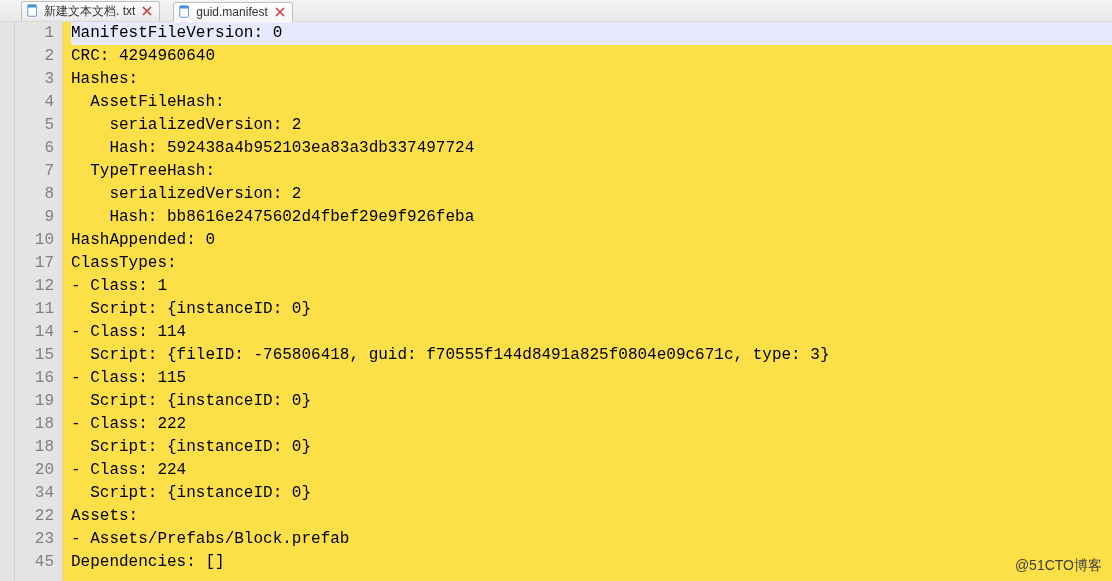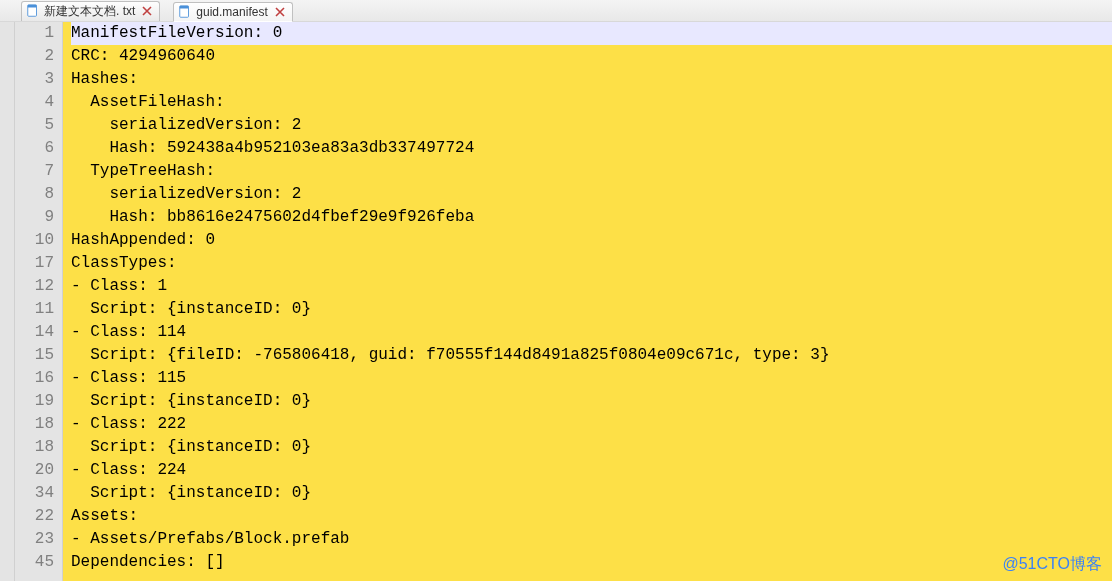--- a/index.html
+++ b/index.html
@@ -90,23 +90,23 @@
     line-height: 23px;
   }
   .gutter .line { height: 23px; line-height: 23px; }
   .code .line.highlight {
     background: #e8e8ff;
   }
   .watermark {
     position: absolute;
     right: 10px;
     bottom: 6px;
-    color: #3b82f6;
+    color: #404040;
     font-family: "Segoe UI", sans-serif;
-    font-size: 16px;
+    font-size: 14px;
     pointer-events: none;
   }
 </style>
 </head>
 <body>
 
 <div class="tab-bar">
   <div class="tab">
     <span class="file-icon">
       <svg viewBox="0 0 16 16">

